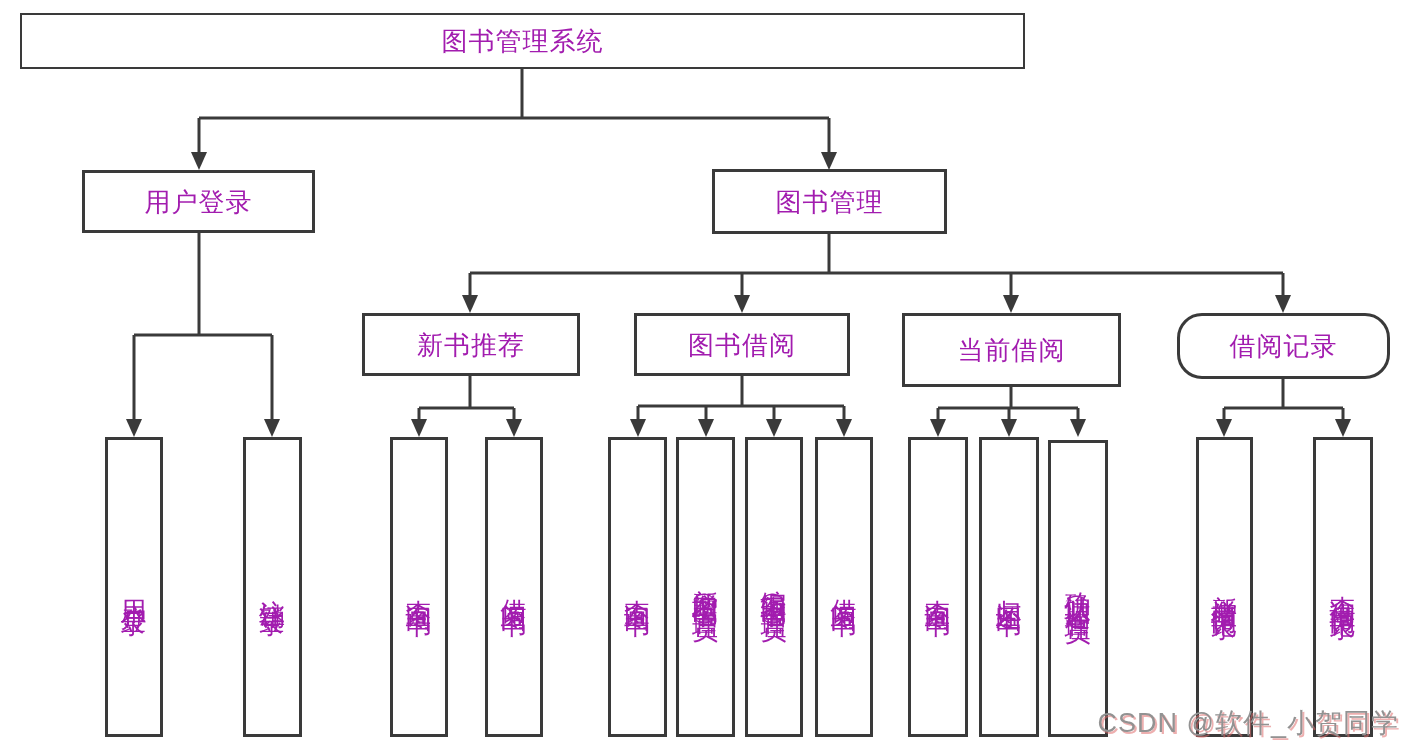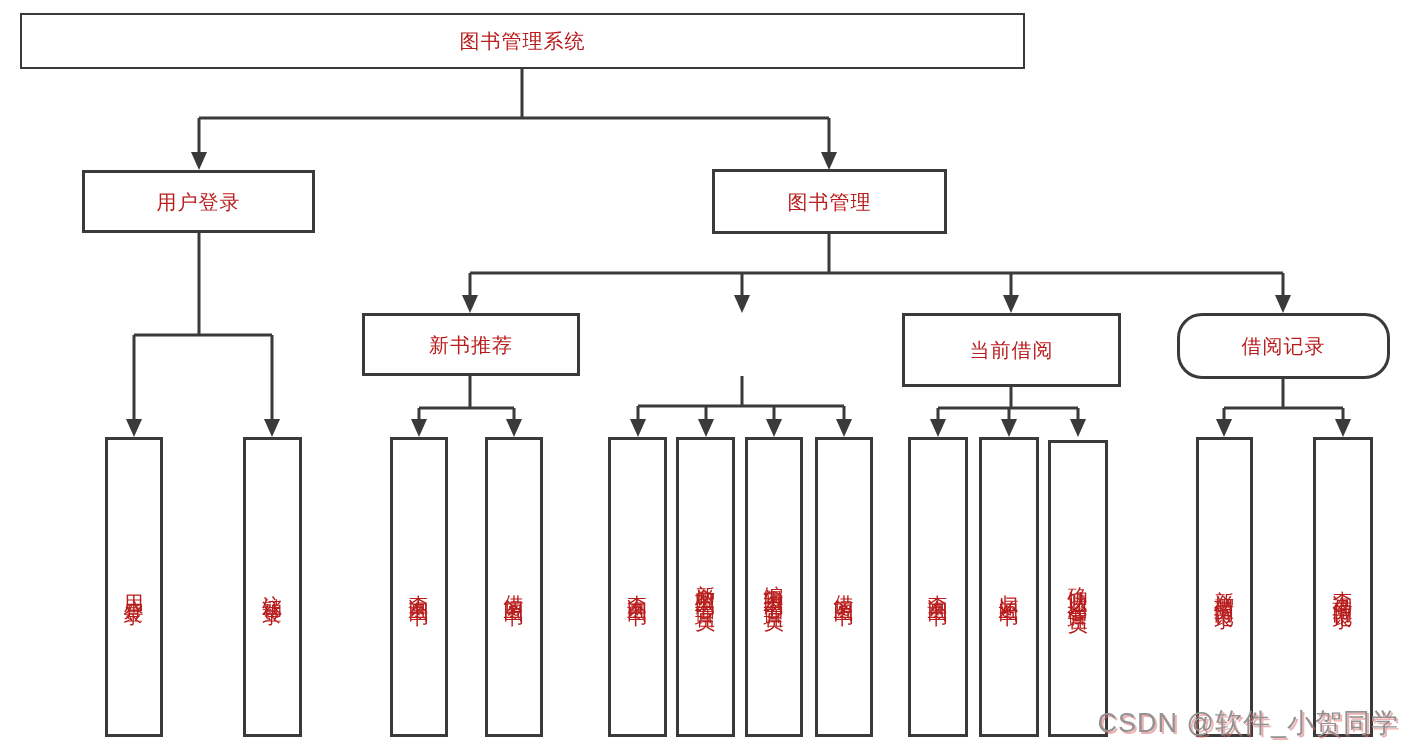--- a/index.html
+++ b/index.html
@@ -20,25 +20,25 @@
     left: 0;
     top: 0;
     width: 1405px;
     height: 747px;
   }
   .box {
     position: absolute;
     box-sizing: border-box;
     background: #ffffff;
     border: 3px solid #3a3a3a;
-    color: #b91c1c;
+    color: #a21caf;
     display: flex;
     align-items: center;
     justify-content: center;
-    font-size: 20px;
+    font-size: 26px;
     line-height: 1;
     text-align: right;
   }
   .box.root {
     border-width: 2px;
     letter-spacing: 2px;
   }
   .box.h {
     letter-spacing: 1px;
   }
@@ -110,20 +110,21 @@
       <polygon points="1335,419 1351,419 1343,437"></polygon>
     </g>
   </svg>
 
   <div class="box root h" style="left:20px; top:13px; width:1005px; height:56px;">图书管理系统</div>
 
   <div class="box h" style="left:82px; top:170px; width:233px; height:63px;">用户登录</div>
   <div class="box h" style="left:362px; top:313px; width:218px; height:63px;">新书推荐</div>
 
   <div class="box h" style="left:712px; top:169px; width:235px; height:65px;">图书管理</div>
+  <div class="box h" style="left:634px; top:313px; width:216px; height:63px;">图书借阅</div>
   <div class="box h" style="left:902px; top:313px; width:219px; height:74px;">当前借阅</div>
   <div class="box h" style="left:1177px; top:313px; width:213px; height:66px;border-radius:25px;">借阅记录</div>
 
   <div class="box v" style="left:105px; top:437px; width:58px; height:300px;">用户登录</div>
   <div class="box v" style="left:243px; top:437px; width:59px; height:300px;">注销登录</div>
 
   <div class="box v" style="left:390px; top:437px; width:58px; height:300px;">查询图书</div>
   <div class="box v" style="left:485px; top:437px; width:58px; height:300px;">借阅图书</div>
 
   <div class="box v" style="left:608px; top:437px; width:59px; height:300px;">查询图书</div>

